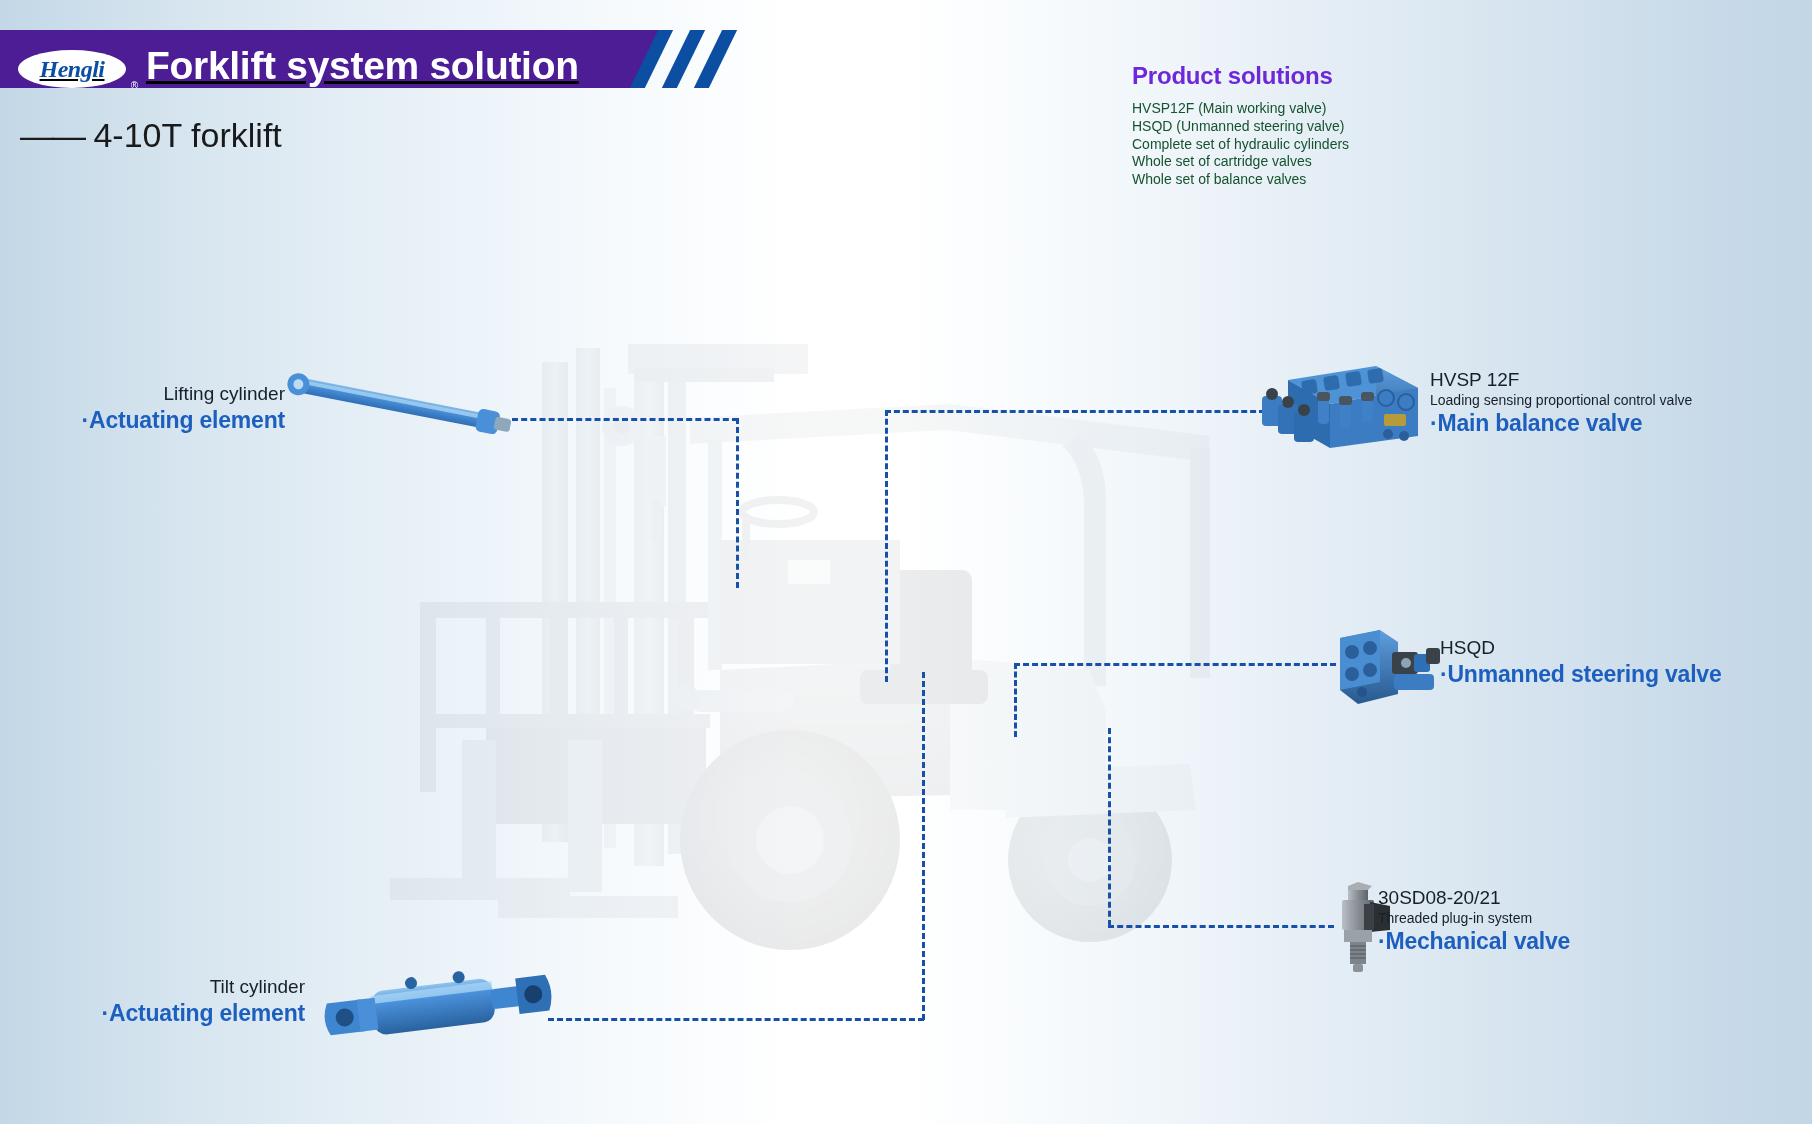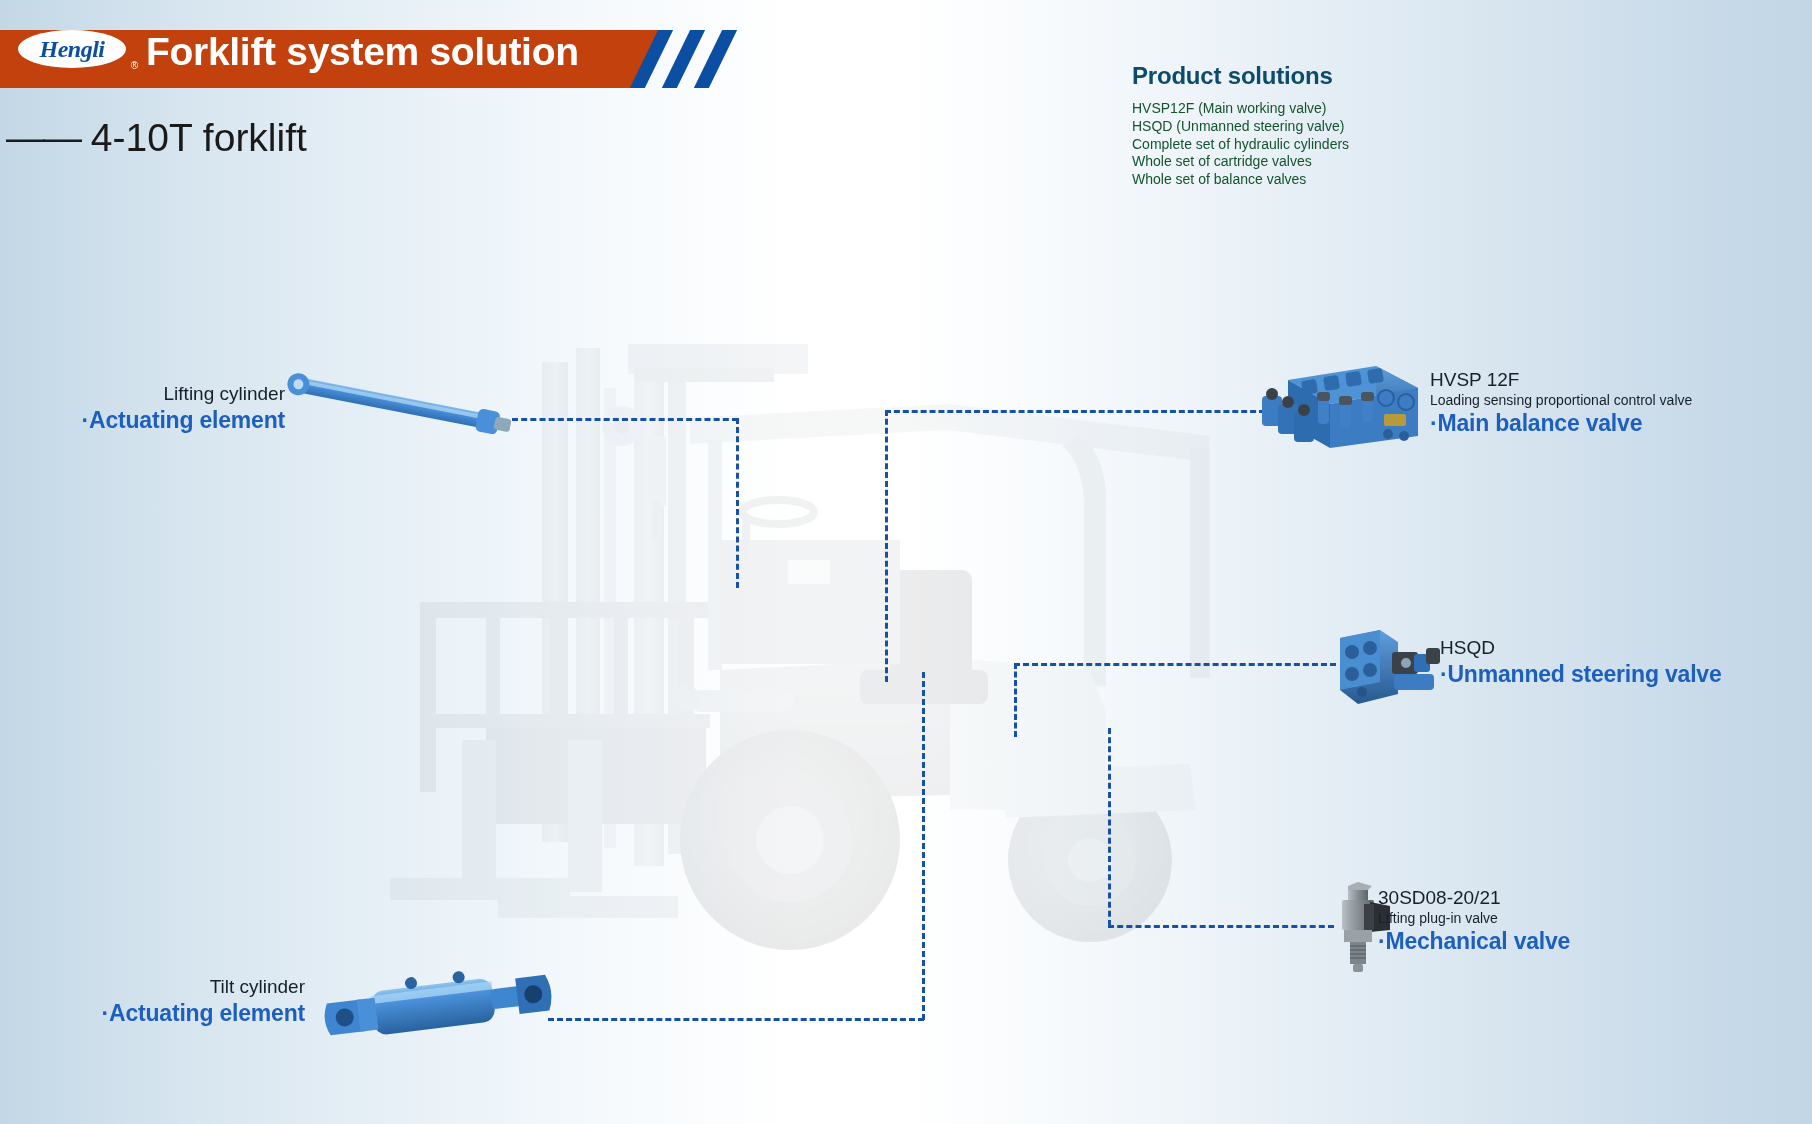--- a/index.html
+++ b/index.html
@@ -18,23 +18,23 @@
         #f8fbfd 57%,
         #eef4f9 66%,
         #e2ecf4 75%,
         #d6e4ef 84%,
         #cbdcea 92%,
         #c2d6e6 100%);
   }
   
   .banner{
     position:absolute;left:0;top:30px;width:660px;height:58px;
-    background:#c2410c;
+    background:#4c1d95;
     clip-path:polygon(0 0, 660px 0, 632px 58px, 0 58px);
-    display:flex;align-items:flex-start;
+    display:flex;align-items:flex-end;text-decoration:underline;
   }
   .logo{
     width:108px;height:38px;margin-left:18px;border-radius:50%;
     background:#ffffff;display:flex;align-items:center;justify-content:center;
     position:relative;flex:none;
   }
   .logo .logo-text{
     font-size:24px;font-weight:bold;color:#0b4ea2;letter-spacing:-0.5px;
     font-family:"Liberation Serif",serif;font-style:italic;
   }
@@ -46,29 +46,29 @@
     letter-spacing:-0.3px;white-space:nowrap;
   }
   .slash-group{
     position:absolute;left:636px;top:30px;width:120px;height:58px;
   }
   .slash{
     position:absolute;top:0;width:15px;height:58px;background:#0b4ea2;
     transform:skewX(-26deg);
   }
   .subtitle{
-    position:absolute;left:6px;top:116px;
-    font-size:39px;color:#1a1a1a;white-space:nowrap;
+    position:absolute;left:20px;top:116px;
+    font-size:34px;color:#1a1a1a;white-space:nowrap;
   }
   .subtitle .dash{letter-spacing:-2px;}
 
   
   .prod-sol{position:absolute;left:1132px;top:62px;}
   .prod-sol h2{
-    margin:0 0 10px 0;font-size:24px;color:#0c4a6e;font-weight:bold;
+    margin:0 0 10px 0;font-size:24px;color:#6d28d9;font-weight:bold;
     letter-spacing:-0.2px;
   }
   .prod-sol ul{margin:0;padding:0;list-style:none;}
   .prod-sol li{
     font-size:14px;color:#14532d;line-height:1.27;white-space:nowrap;
   }
 
   
   .forklift{
     position:absolute;left:390px;top:340px;width:880px;height:630px;
@@ -392,15 +392,15 @@
   <div class="accent">·Main balance valve</div>
 </div>
 
 <div class="callout" style="left:1440px;top:636px;">
   <div class="model">HSQD</div>
   <div class="accent">·Unmanned steering valve</div>
 </div>
 
 <div class="callout" style="left:1378px;top:886px;">
   <div class="model">30SD08-20/21</div>
-  <div class="desc">Lifting plug-in valve</div>
+  <div class="desc">Threaded plug-in system</div>
   <div class="accent">·Mechanical valve</div>
 </div>
 
 </body></html>

